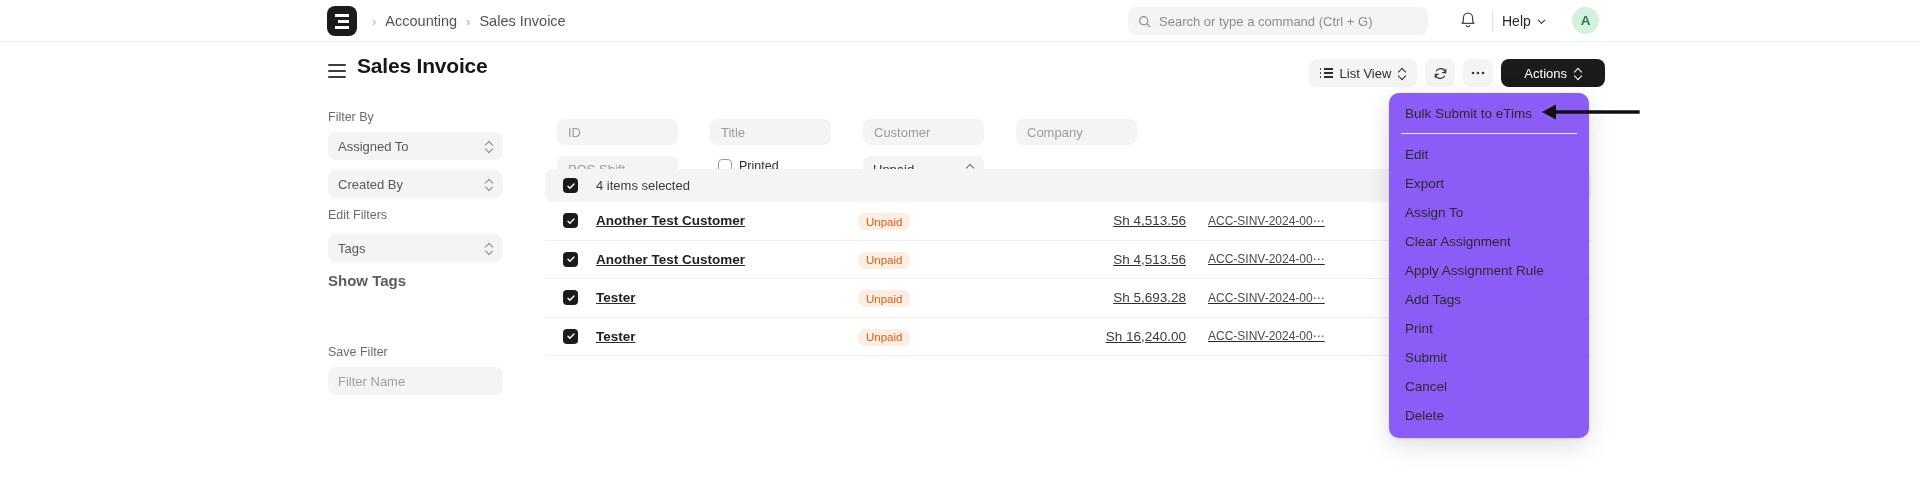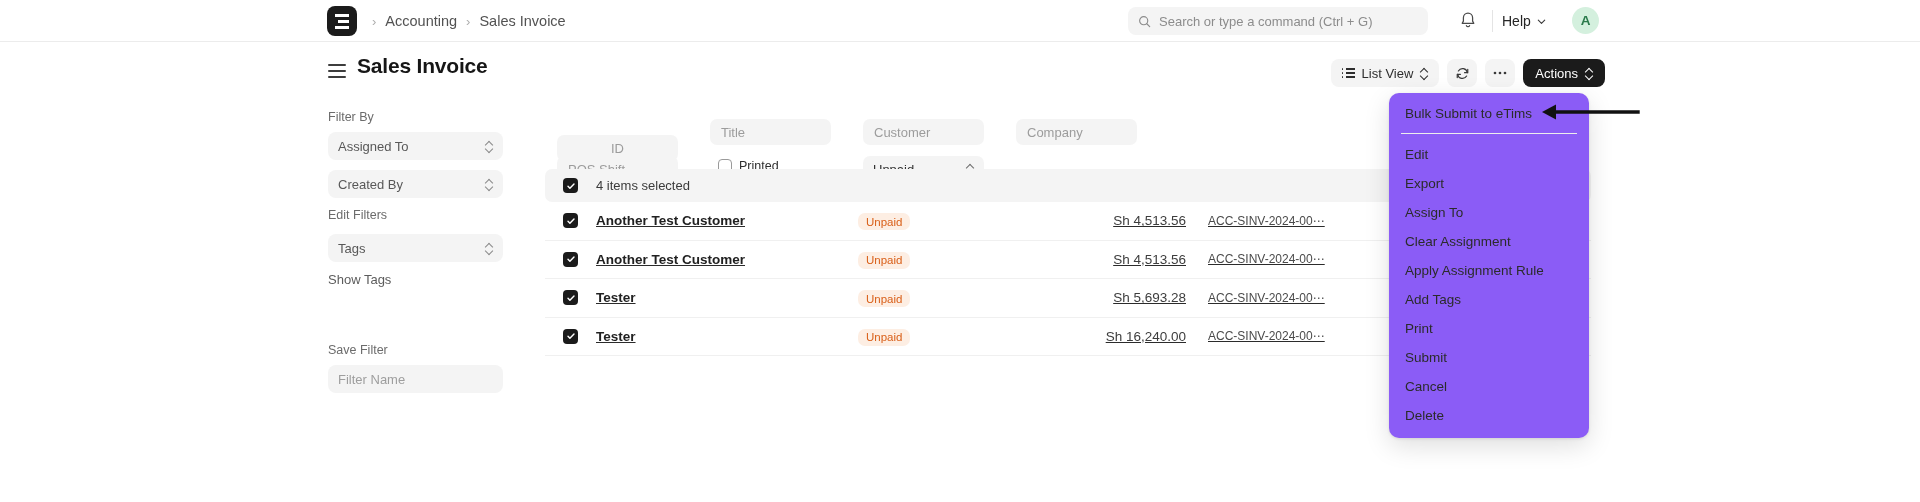--- a/index.html
+++ b/index.html
@@ -71,39 +71,39 @@
   }
 
   .tools { position: absolute; right: 315px; top: 59px; display: flex; align-items: center; gap: 8px; justify-content: space-between; }
   .btn {
     height: 28px; border-radius: 8px; background: #f4f4f4;
     display: flex; align-items: center; gap: 7px; padding: 0 11px;
     font-size: 13px; color: #2e2e2e; cursor: pointer; border: none;
     font-family: inherit; white-space: nowrap;
   }
   .btn.icon-only { padding: 0; width: 30px; justify-content: center; }
-  .btn.dark { background: #1b1b1b; color: #fff; padding: 0 12px; }
+  .btn.dark { background: #1b1b1b; color: #fff; padding: 0 23px; }
 
   .updown { display: inline-block; width: 8px; height: 13px; position: relative; }
   .updown::before, .updown::after {
     content: ""; position: absolute; left: 1px; width: 5px; height: 5px;
     border-left: 1.3px solid currentColor; border-top: 1.3px solid currentColor;
   }
   .updown::before { top: 2px; transform: rotate(45deg); }
   .updown::after  { top: 6px; transform: rotate(-135deg); }
   .listicon { position: relative; width: 13px; height: 10px; }
   .listicon i { position: absolute; left: 4px; width: 9px; height: 1.6px; background: currentColor; }
   .listicon i:nth-child(1) { top: 0; } .listicon i:nth-child(2) { top: 4px; } .listicon i:nth-child(3) { top: 8px; }
   .listicon b { position: absolute; left: 0; width: 1.8px; height: 1.8px; background: currentColor; border-radius: 50%; }
   .listicon b:nth-child(4) { top: 0; } .listicon b:nth-child(5) { top: 4px; } .listicon b:nth-child(6) { top: 8px; }
 
   
   .side { position: absolute; left: 328px; top: 110px; width: 175px; }
   .side-label { font-size: 12.5px; color: #6b6b6b; margin-bottom: 8px; }
-  .side-link { font-size: 13px; color: #5c5c5c; cursor: pointer; display: block; }
+  .side-link { font-size: 15px; color: #5c5c5c; cursor: pointer; display: block; font-weight: bold; }
   .sel {
     width: 175px; height: 28px; background: #f4f4f4; border-radius: 8px;
     display: flex; align-items: center; justify-content: space-between;
     padding: 0 10px; font-size: 13px; color: #585858; cursor: pointer; margin-bottom: 10px;
   }
   .sel .updown { color: #8a8a8a; }
   .txt-in {
     width: 175px; height: 28px; background: #f4f4f4; border-radius: 8px;
     border: none; outline: none; padding: 0 10px; font-size: 13px;
     color: #333; font-family: inherit;
@@ -305,21 +305,21 @@
 
     <div class="side-link">Show Tags</div>
 
     <div class="side-label" style="margin-top:56px">Save Filter</div>
     <input class="txt-in" placeholder="Filter Name" style="">
   </div>
 
   <div class="panel">
 
     <div class="filter-row">
-      <input class="f-in" style="left: 12px; top: 32px; width: 121px; text-align: center;" placeholder="ID">
+      <input class="f-in" style="left: 12px; top: 16px; width: 121px;" placeholder="ID">
       <input class="f-in" style="left: 165px; top: 16px; width: 121px;" placeholder="Title">
       <input class="f-in" style="left: 318px; top: 16px; width: 121px;" placeholder="Customer">
       <input class="f-in" style="left: 471px; top: 16px; width: 121px;" placeholder="Company">
 
       <input class="f-in" style="left: 12px; top: 53px; width: 121px;" placeholder="POS Shift">
 
       <label class="f-check" style="left:165px; top:56px;">
         <span class="cbox-empty"></span>
         <span>Printed</span>
       </label>

